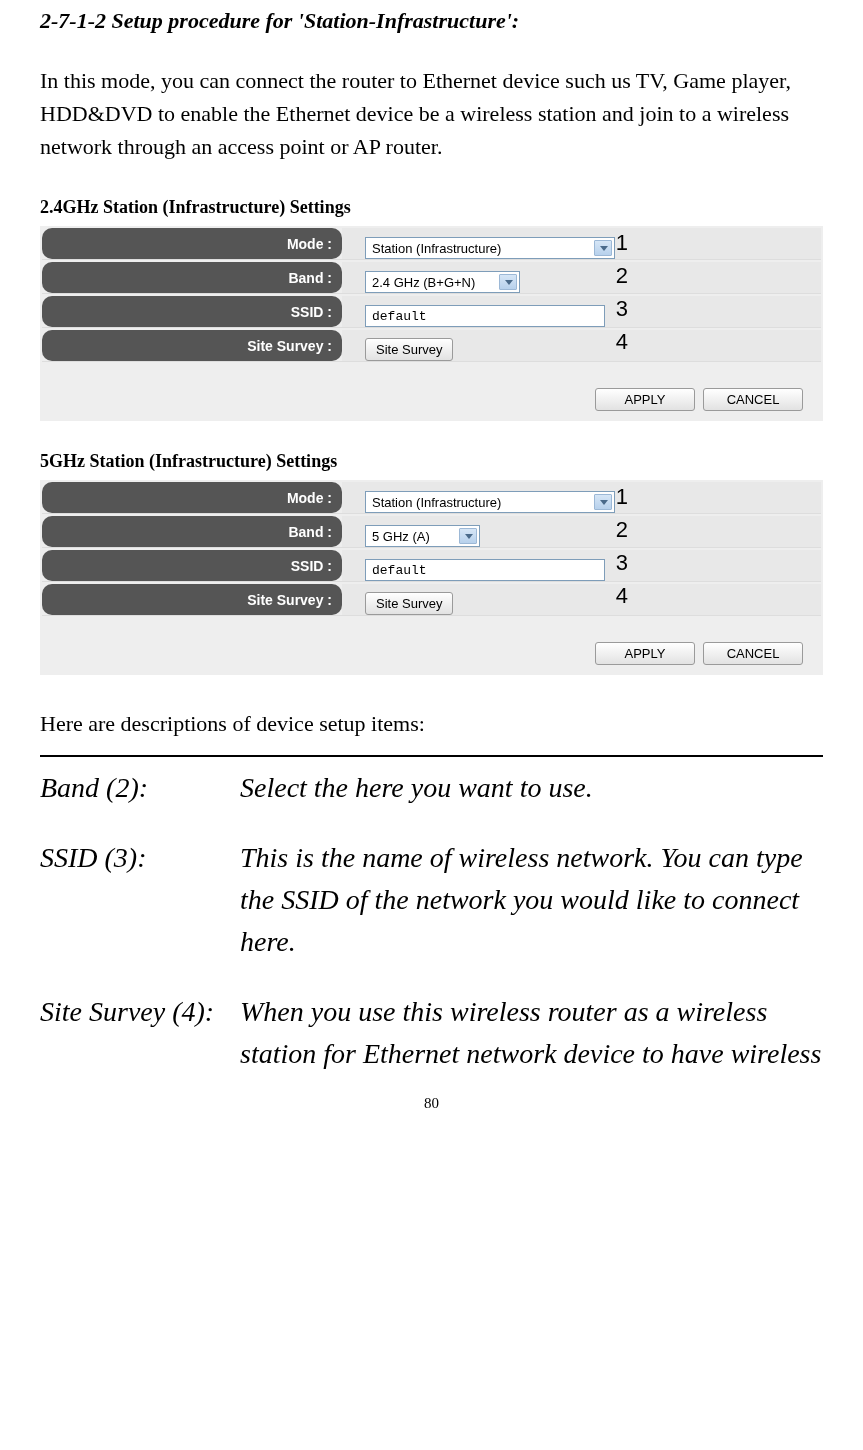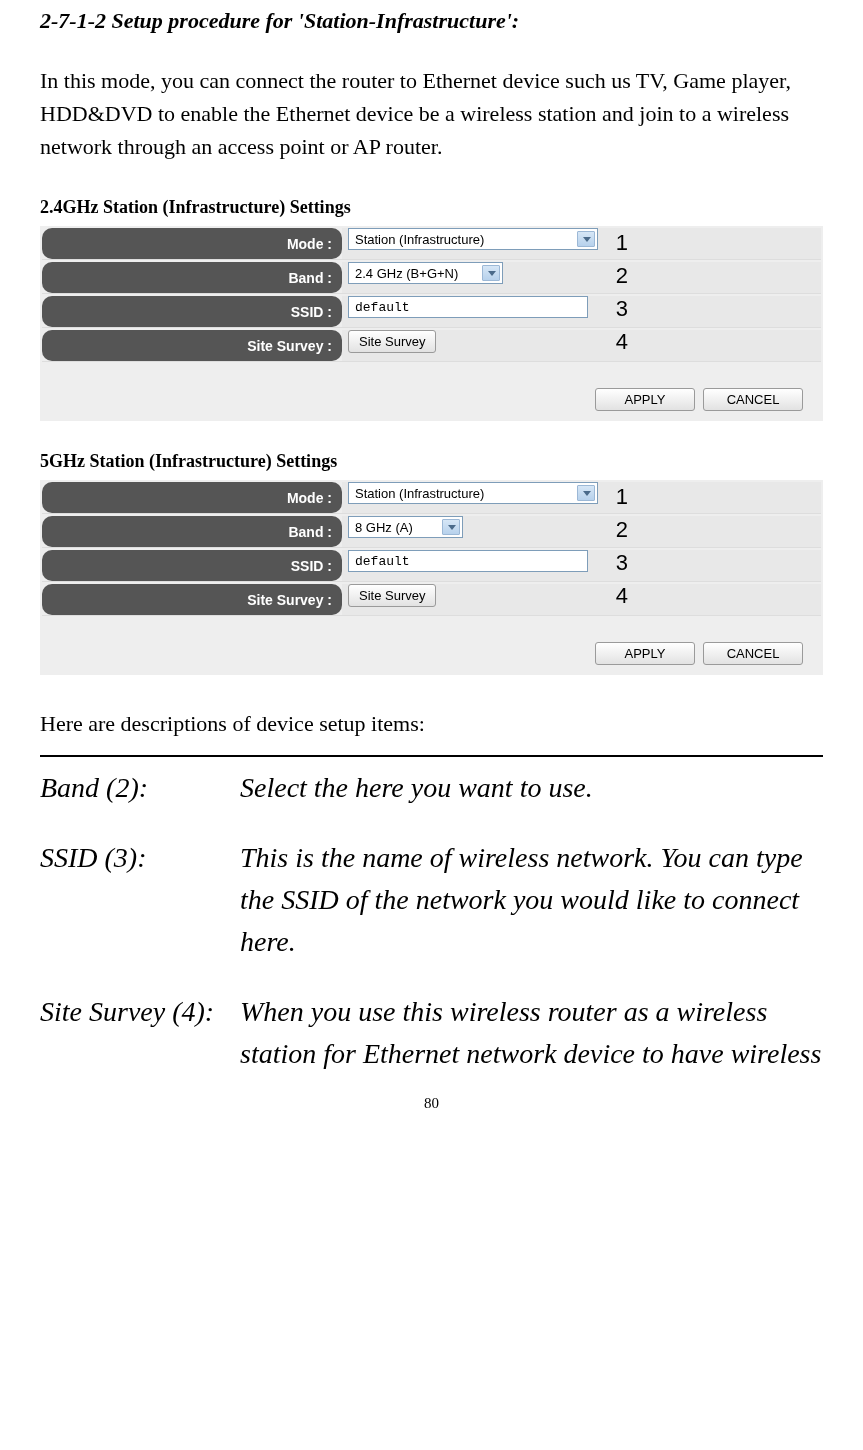--- a/index.html
+++ b/index.html
@@ -56,22 +56,22 @@
       display: flex;
       align-items: center;
       justify-content: flex-end;
       padding-right: 10px;
       border-radius: 10px;
     }
     .row-value {
       flex: 1;
       background: #e8e8e8;
       display: flex;
-      align-items: flex-start;
-      padding-left: 6px;
+      align-items: flex-end;
+      padding-left: 23px;
     }
     .select-box {
       font-family: Arial, sans-serif;
       font-size: 13px;
       border: 1px solid #7e9db9;
       background: #fff;
       padding: 2px 22px 2px 6px;
       color: #000;
       position: relative;
       display: inline-flex;
@@ -232,21 +232,21 @@
         <div class="select-box" style="width:250px;">
           <span>Station (Infrastructure)</span>
           <span class="arrow"></span>
         </div>
       </div>
     </div>
     <div class="settings-row">
       <div class="row-label">Band :</div>
       <div class="row-value">
         <div class="select-box" style="width:115px;">
-          <span>8 GHz (A)</span>
+          <span>5 GHz (A)</span>
           <span class="arrow"></span>
         </div>
       </div>
     </div>
     <div class="settings-row">
       <div class="row-label">SSID :</div>
       <div class="row-value">
         <input class="text-input" type="text" value="default" style="">
       </div>
     </div>

